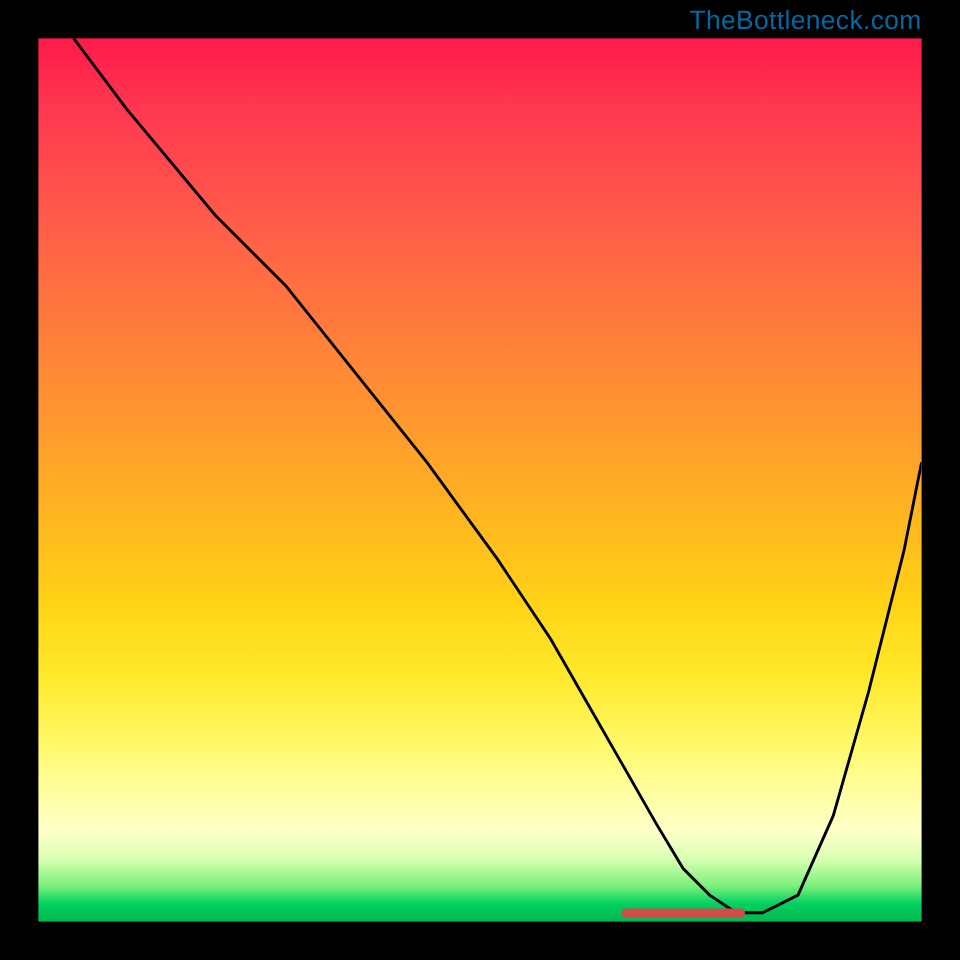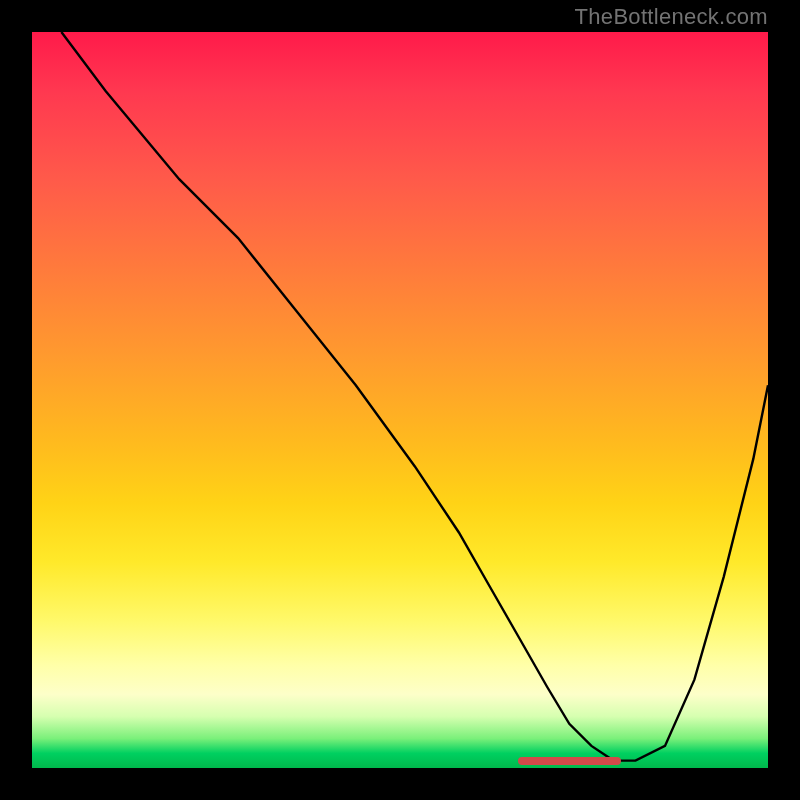--- a/index.html
+++ b/index.html
@@ -14,21 +14,21 @@
   .outer {
     width: 800px;
     height: 800px;
     background: #000;
     position: relative;
   }
   .watermark {
     position: absolute;
     top: 4px;
     right: 32px;
-    color: #737373;
+    color: #0369a1;
     font-size: 22px;
     font-weight: 500;
     letter-spacing: 0.3px;
   }
   .plot {
     position: absolute;
     left: 32px;
     top: 32px;
     width: 736px;
     height: 736px;

